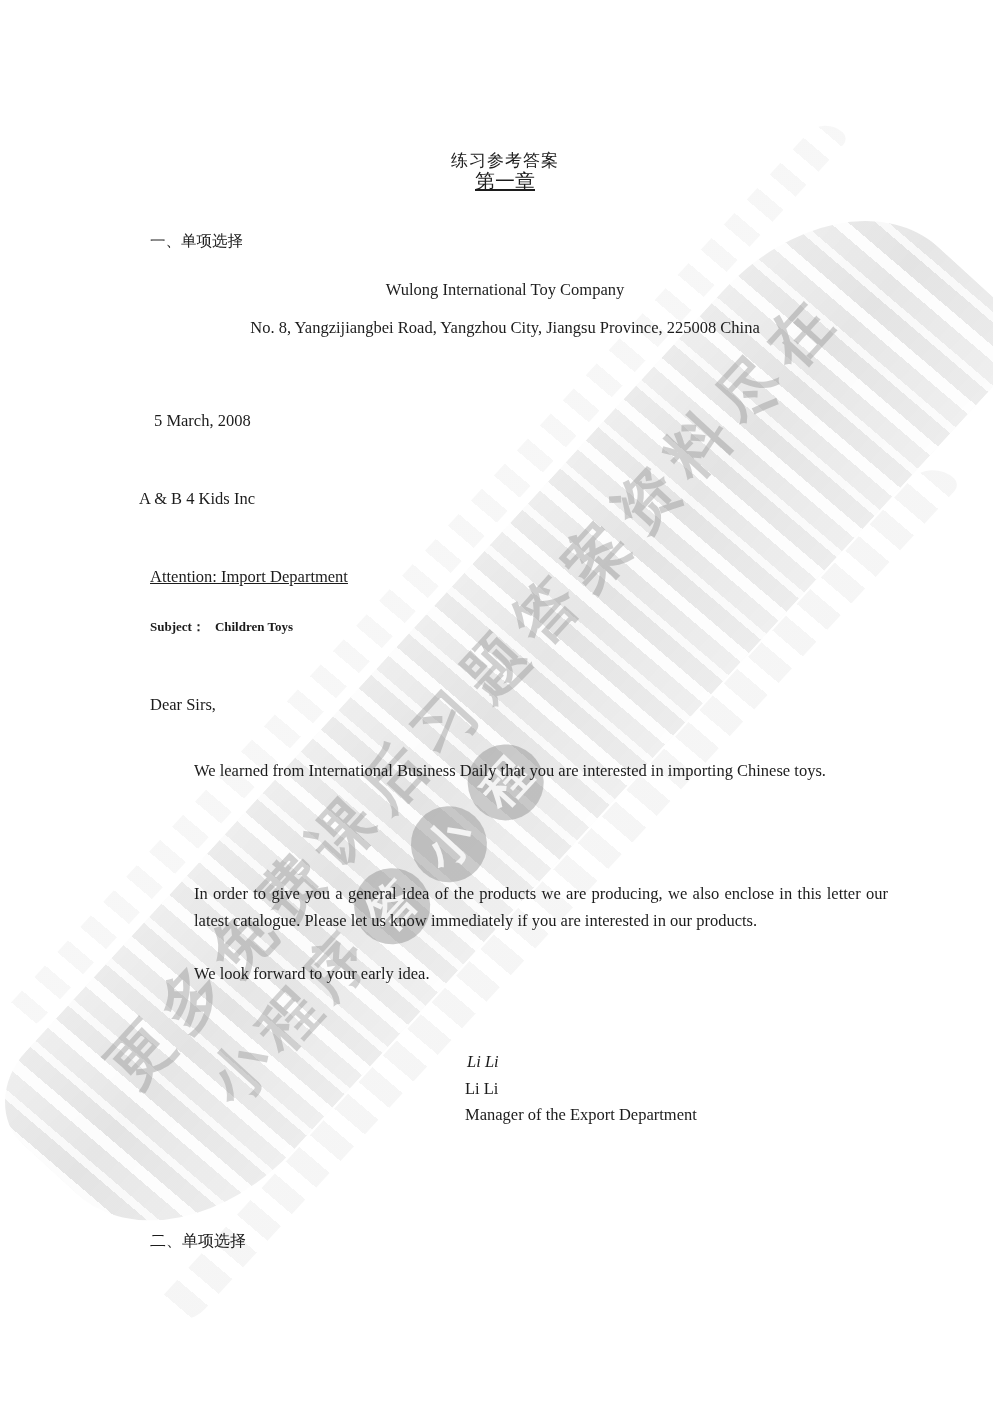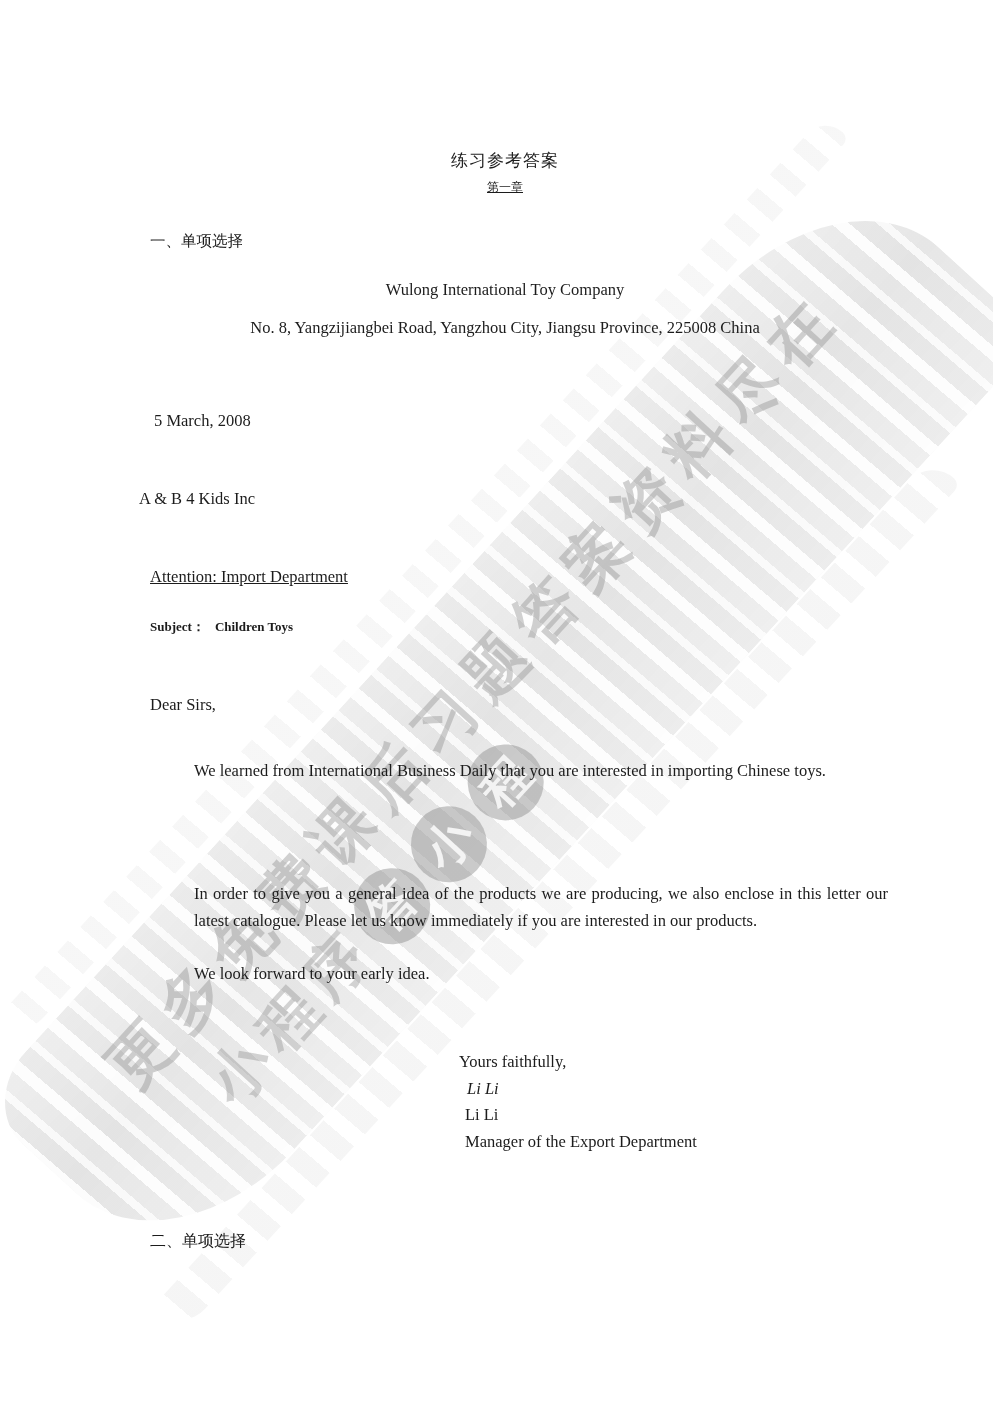--- a/index.html
+++ b/index.html
@@ -59,21 +59,21 @@
     display:inline-flex;align-items:center;justify-content:center;
     width:76px;height:76px;margin:0 4px;border-radius:50%;
     background:rgba(130,130,130,0.42);
     color:rgba(245,245,245,0.95);
     font-size:48px;letter-spacing:0;
   }
   
   .blk{position:absolute;z-index:1;font-size:16.5px;line-height:26px;}
   .centered{left:150px;width:710px;text-align:center;}
   .doc-title{top:120px;font-size:17px;letter-spacing:1px;margin-top:28px;}
-  .chapter{top:174px;font-size:12px;text-decoration:underline;}
+  .chapter{top:168px;font-size:20px;text-decoration:underline;}
   .sec1{left:150px;top:228px;font-size:15.5px;}
   .sec2{left:150px;top:1228px;font-size:16px;}
   .company-name{top:277px;}
   .company-addr{top:315px;}
   .date{left:154px;top:408px;}
   .rcpt-name{left:139px;top:486px;}
   .rcpt-addr{left:150px;top:512px;}
   .attention{left:150px;top:564px;text-decoration:underline;}
   .subject{left:150px;top:614px;font-weight:bold;font-size:13px;}
   .subject .subject-value{margin-left:10px;}
@@ -125,21 +125,20 @@
     <span>Subject：</span><span class="subject-value">Children Toys</span>
   </div>
 
   <div class="blk salutation">Dear Sirs,</div>
 
   <p class="blk para p1">We learned from International Business Daily that you are interested in importing Chinese toys.</p>
   <p class="blk para p3">In order to give you a general idea of the products we are producing, we also enclose in this letter our latest catalogue. Please let us know immediately if you are interested in our products.</p>
   <p class="blk para p4">We look forward to your early idea.</p>
 
   <div class="blk closing-block">
-    <div>Yours faithfully,</div>
     <div class="sig-script">Li Li</div>
     <div class="sig-name">Li Li</div>
     <div class="sig-title">Manager of the Export Department</div>
   </div>
 
   <div class="blk sec2">二、单项选择</div>
 
 </div>
 
 </body></html>

